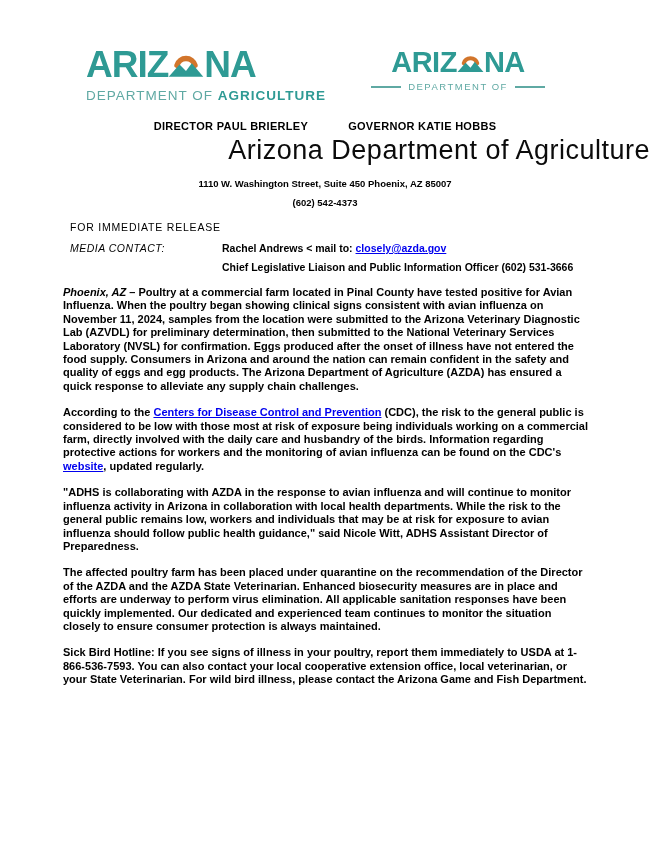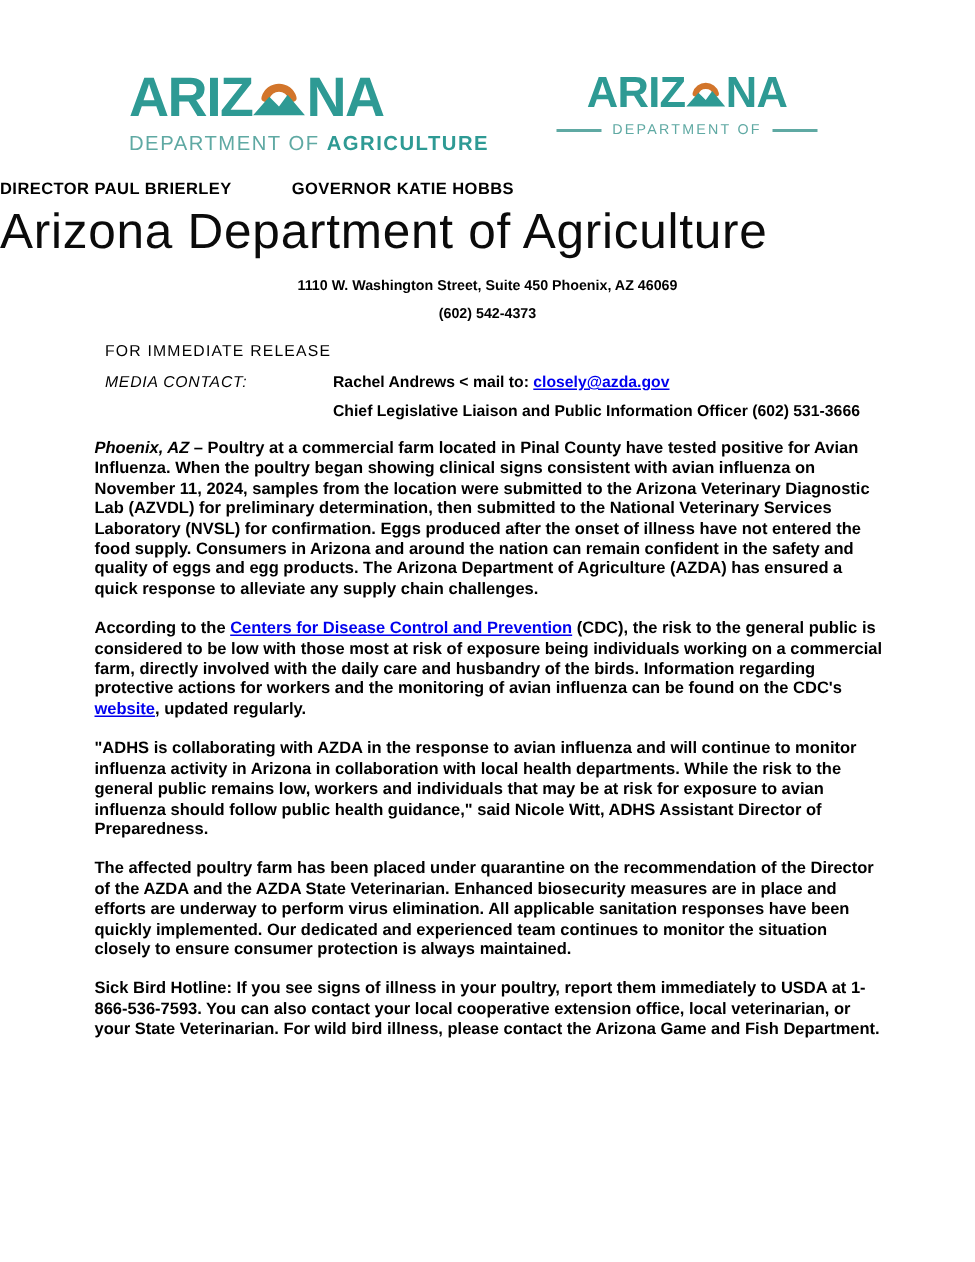--- a/index.html
+++ b/index.html
@@ -22,23 +22,23 @@
   .azda-line2{margin-top:5px; font-size:13.5px; letter-spacing:1px; white-space:nowrap;}
   .azda-line2 .dept{color:var(--teal-light); font-weight:400;}
   .azda-line2 .agency{color:var(--teal); font-weight:700;}
   .adhs-logo{width:196px; text-align:center; padding-top:2px;}
   .adhs-word{font-size:29px; letter-spacing:-0.5px;}
   .adhs-divider{display:flex; align-items:center; justify-content:center; gap:7px;
     margin-top:4px; color:var(--teal-light); font-size:9.5px; letter-spacing:1.5px; font-weight:400;}
   .adhs-divider .rule{display:inline-block; width:30px; height:2px; background:var(--teal-light);}
   .adhs-agency{margin-top:3px; font-size:19px; font-weight:700; color:var(--teal); letter-spacing:0.5px; white-space:nowrap;}
   
-  .director-row{display:flex; justify-content:flex-start; gap:40px; margin-top:17px;
+  .director-row{display:flex; justify-content:center; gap:40px; margin-top:17px;
     font-size:11px; font-weight:700; letter-spacing:0.3px;}
-  .doc-title{text-align:left; font-size:33px; font-weight:400; letter-spacing:0.5px; margin-top:3px; color:#0b0b0b;}
+  .doc-title{text-align:right; font-size:27px; font-weight:400; letter-spacing:0.5px; margin-top:3px; color:#0b0b0b;}
   .address{text-align:center; font-size:9.5px; font-weight:700; margin-top:12px;}
   .phone{text-align:center; font-size:9.5px; font-weight:700; margin-top:8px;}
   
   .release-block{margin:13px 59px 0 70px; font-size:10.5px;}
   .immediate{letter-spacing:0.8px;}
   .release-row{display:flex; margin-top:9px; align-items:baseline;}
   .release-label{font-style:italic; letter-spacing:0.5px; width:152px; flex:none;}
   .release-value{font-weight:700;}
   .contact-title{margin-top:7px; margin-left:152px; font-weight:700;}
   
@@ -84,21 +84,21 @@
         <span class="rule"></span>
       </div>
     </div>
   </div>
 
   <div class="director-row">
     <span>DIRECTOR PAUL BRIERLEY</span>
     <span>GOVERNOR KATIE HOBBS</span>
   </div>
   <div class="doc-title">Arizona Department of Agriculture</div>
-  <div class="address">1110 W. Washington Street, Suite 450 Phoenix, AZ 46069</div>
+  <div class="address">1110 W. Washington Street, Suite 450 Phoenix, AZ 85007</div>
   <div class="phone">(602) 542-4373</div>
 
   <div class="release-block">
     <div class="immediate">FOR IMMEDIATE RELEASE</div>
     <div class="release-row">
       <span class="release-label">MEDIA CONTACT:</span>
       <span class="release-value"><span>Rachel Andrews &lt; mail to: </span><a class="link">closely@azda.gov</a></span>
     </div>
     <div class="contact-title">Chief Legislative Liaison and Public Information Officer (602) 531-3666</div>
   </div>

